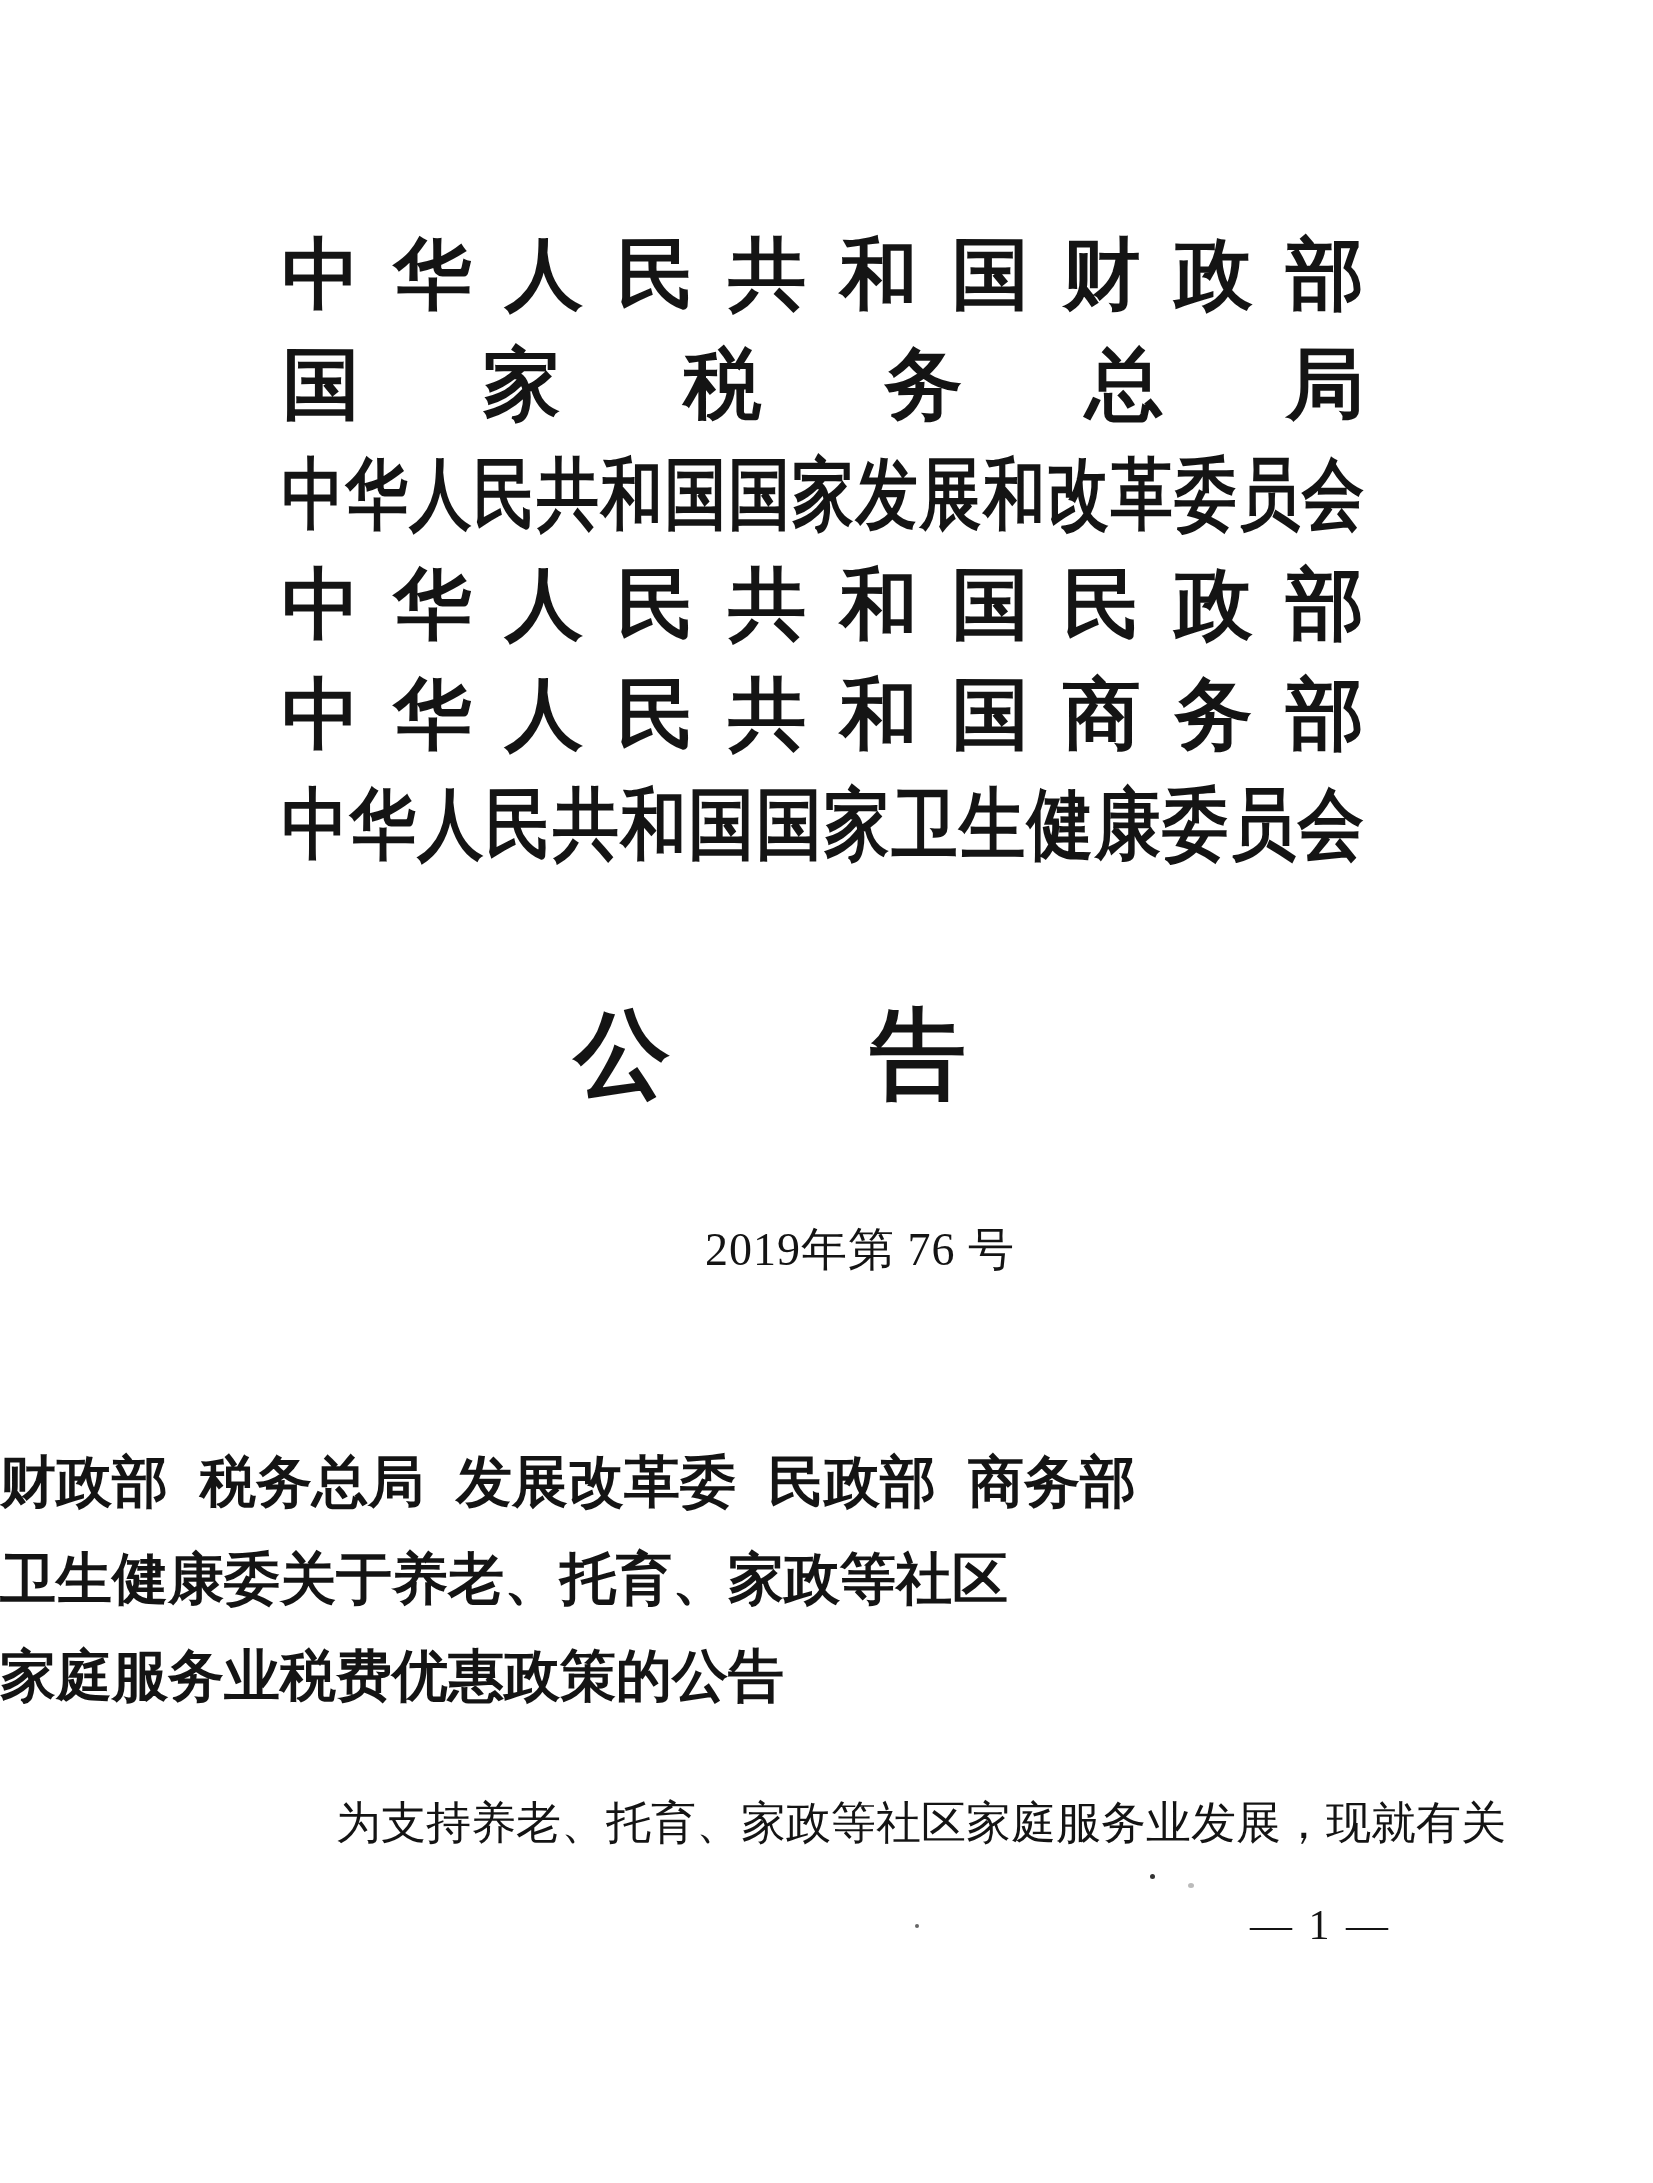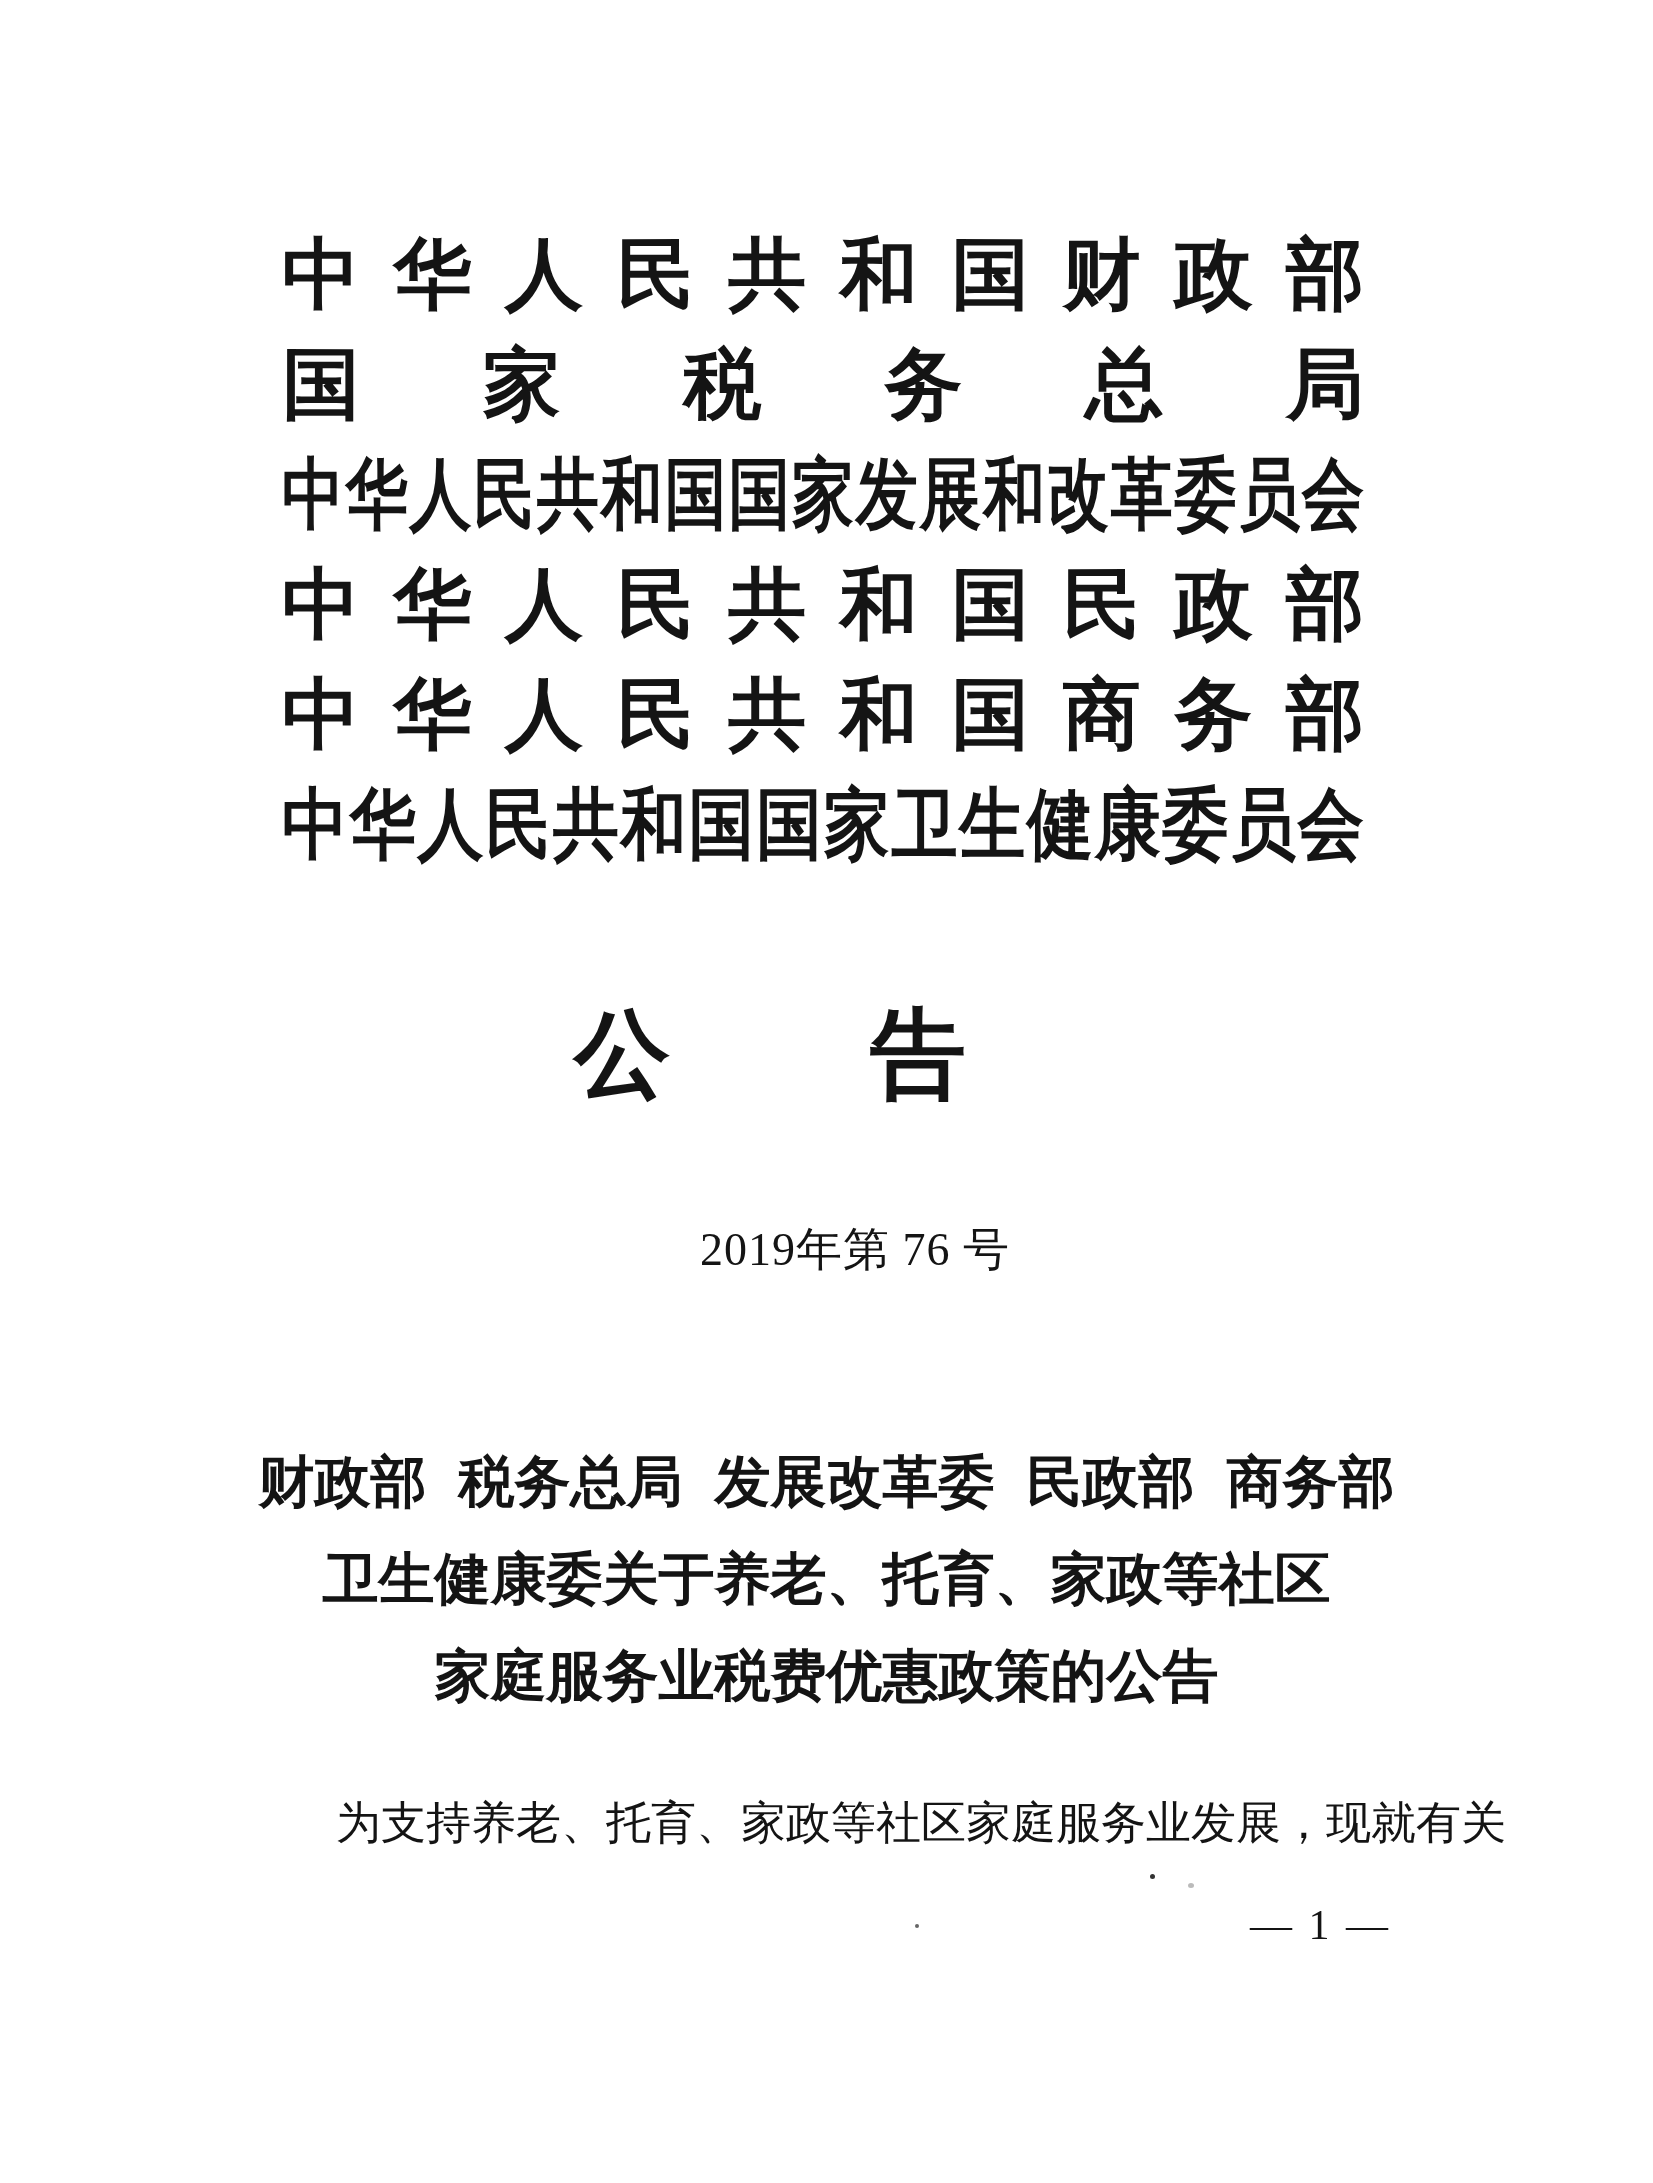--- a/index.html
+++ b/index.html
@@ -23,26 +23,26 @@
   .issuer-line.dense-16{font-size:66px;transform:scaleY(1.18);transform-origin:left center;}
   
   .title{
     position:absolute;left:574px;top:998px;width:392px;height:116px;margin:0;
     display:flex;justify-content:space-between;align-items:center;
     font-size:96px;font-weight:bold;
   }
   
   .doc-number{
     position:absolute;left:695px;top:1219px;width:320px;
-    text-align:center;font-size:46px;letter-spacing:1px;white-space:nowrap;
+    text-align:right;font-size:46px;letter-spacing:1px;white-space:nowrap;
   }
   
   .subject{
     position:absolute;left:0;top:1434px;width:1653px;
-    text-align:center;font-weight:bold;font-size:56px;line-height:97px;
+    text-align:left;font-weight:bold;font-size:56px;line-height:97px;
     word-spacing:18px;
   }
   
   .body-line{
     position:absolute;left:320px;top:1781px;margin:16px;
     font-size:45px;line-height:52px;white-space:nowrap;font-weight:normal;
   }
   
   .page-number{
     position:absolute;left:1250px;top:1901px;

